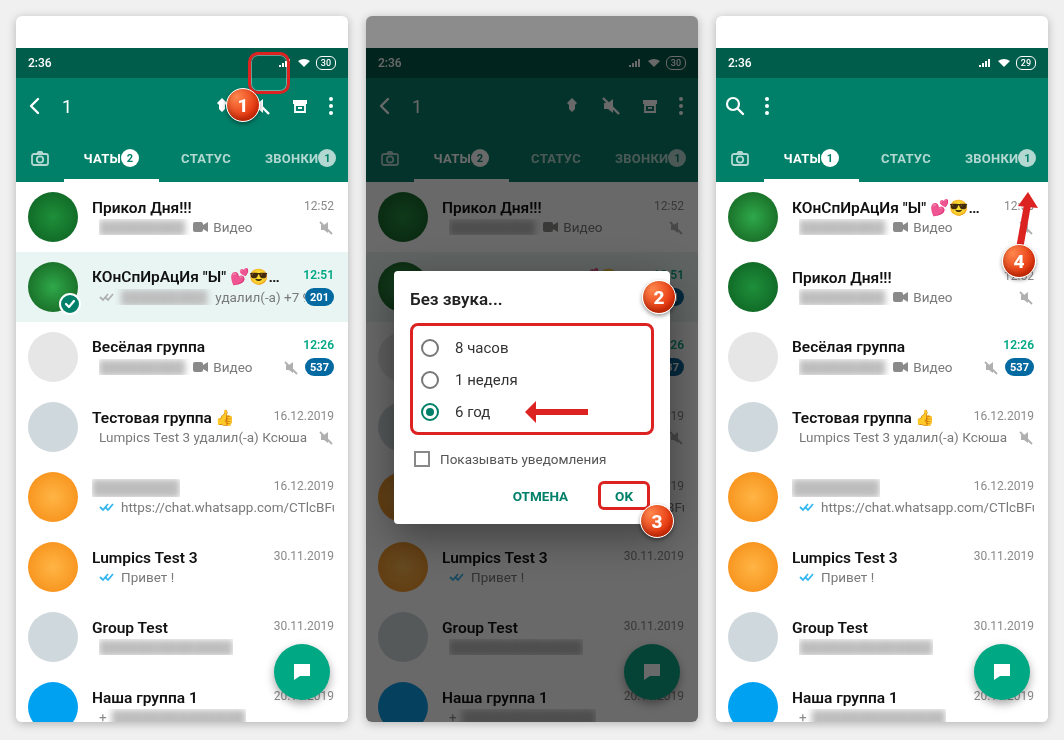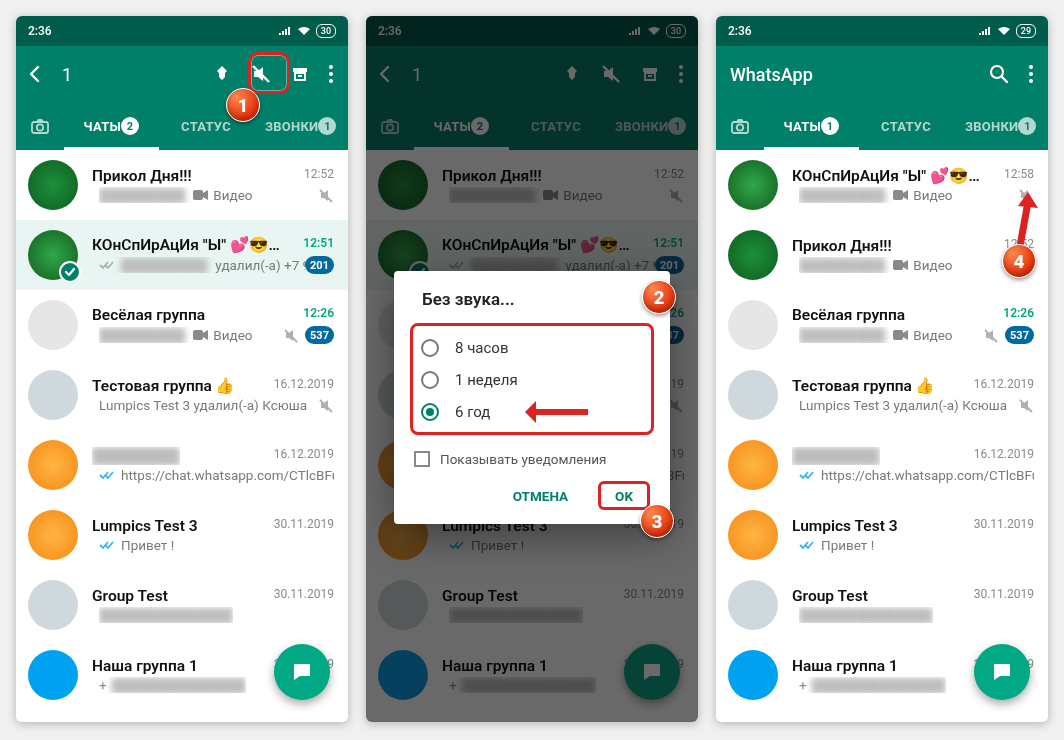--- a/index.html
+++ b/index.html
@@ -27,20 +27,21 @@
   .statusbar {
     height: 30px;
     background: #005c4b;
     color: #fff;
     display: flex;
     align-items: center;
     justify-content: space-between;
     padding: 0 12px;
     font-size: 12px;
     font-weight: 500;
+    margin-top: 32px;
   }
   .statusbar .right { display: flex; gap: 5px; align-items: center; }
   .batt {
     border: 1px solid #fff;
     border-radius: 6px;
     padding: 0 4px;
     font-size: 9px;
     line-height: 12px;
   }
   
@@ -101,21 +102,21 @@
   }
   
   .dim-overlay { position:absolute; inset:0; background:rgba(0,0,0,0.45); }
   .dim .statusbar, .dim .topbar, .dim .tabs, .dim .list, .dim .fab { filter: brightness(.75) saturate(.9); }
   
   .dialog {
     position:absolute; left:28px; right:28px; top:255px;
     background:#fff; border-radius:4px; box-shadow:0 12px 40px rgba(0,0,0,.4);
     padding: 18px 16px 8px;
   }
-  .dialog h3 { font-size:17px; font-weight:600; color:#222; margin-bottom:14px;margin-left:12px;}
+  .dialog h3 { font-size:17px; font-weight:600; color:#222; margin-bottom:14px;}
   .opts { border: 3px solid #d22; border-radius:8px; padding: 6px 2px 4px; margin-bottom: 10px;}
   .opt { display:flex; align-items:center; gap:16px; padding:7px 6px; font-size:15px; color:#333;}
   .radio { width:18px; height:18px; border:2px solid #777; border-radius:50%; position:relative;}
   .radio.checked { border-color:#008069;}
   .radio.checked::after { content:""; position:absolute; inset:3px; border-radius:50%; background:#008069;}
   .arrow-left {
     width:72px; height:14px; position:relative; margin-left:10px;
   }
   .arrow-left::before { content:""; position:absolute; right:0; top:4px; width:55px; height:6px; background:#d22;}
   .arrow-left::after { content:""; position:absolute; left:-2px; top:-4px; border:11px solid transparent; border-right-color:#d22;}
@@ -748,21 +749,20 @@
         </span>
       <span class="icon">
           <svg width="14" height="10">
             <path d="M7 9L1 3q6-4 12 0z" fill="#fff"></path>
           </svg>
         </span>
       <span class="batt">29</span>
     </span>
   </div>
   <div class="topbar">
-    <span class="title" style="font-weight:500;padding-left:6px">WhatsApp</span>
     <span class="actions">
       <span class="icon">
           <svg width="22" height="22">
             <circle cx="9" cy="9" r="6" fill="none" stroke="#fff" stroke-width="2.2"></circle>
             <line x1="14" y1="14" x2="19" y2="19" stroke="#fff" stroke-width="2.4" stroke-linecap="round"></line>
           </svg>
         </span>
       <span class="icon">
           <svg width="6" height="20">
             <circle cx="3" cy="3" r="2" fill="#fff"></circle>

